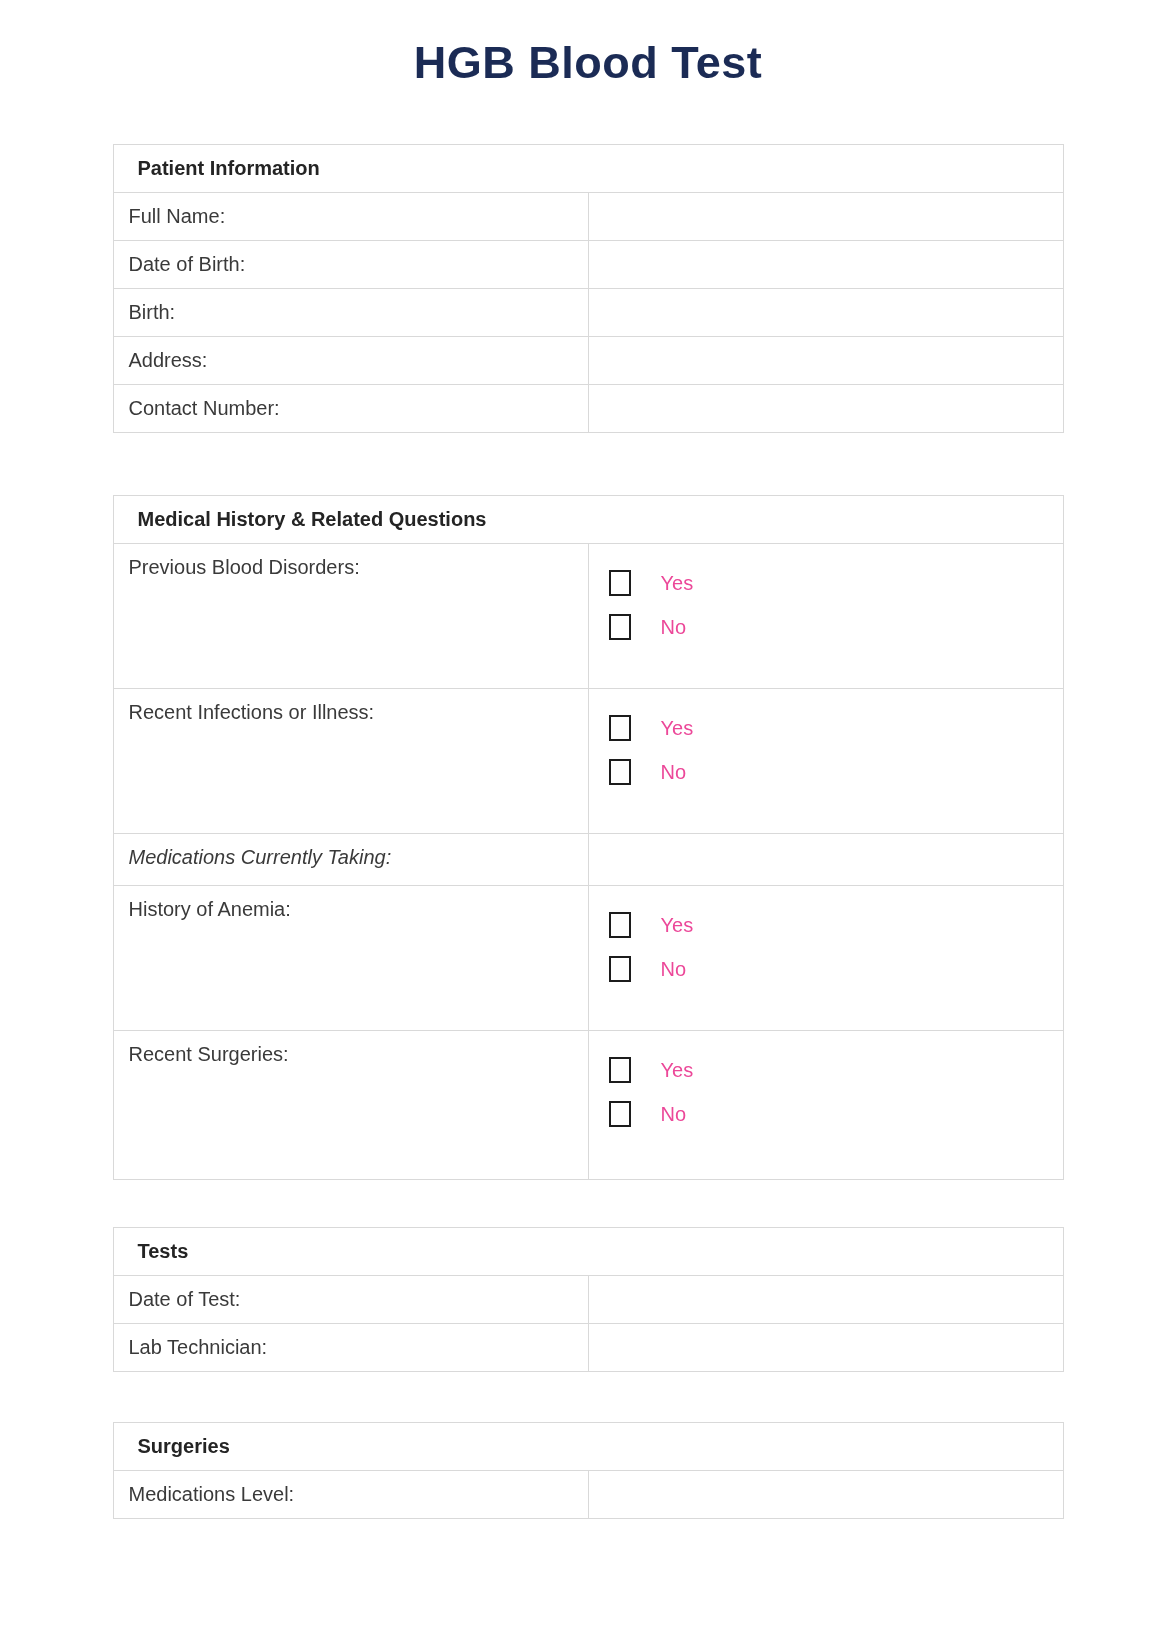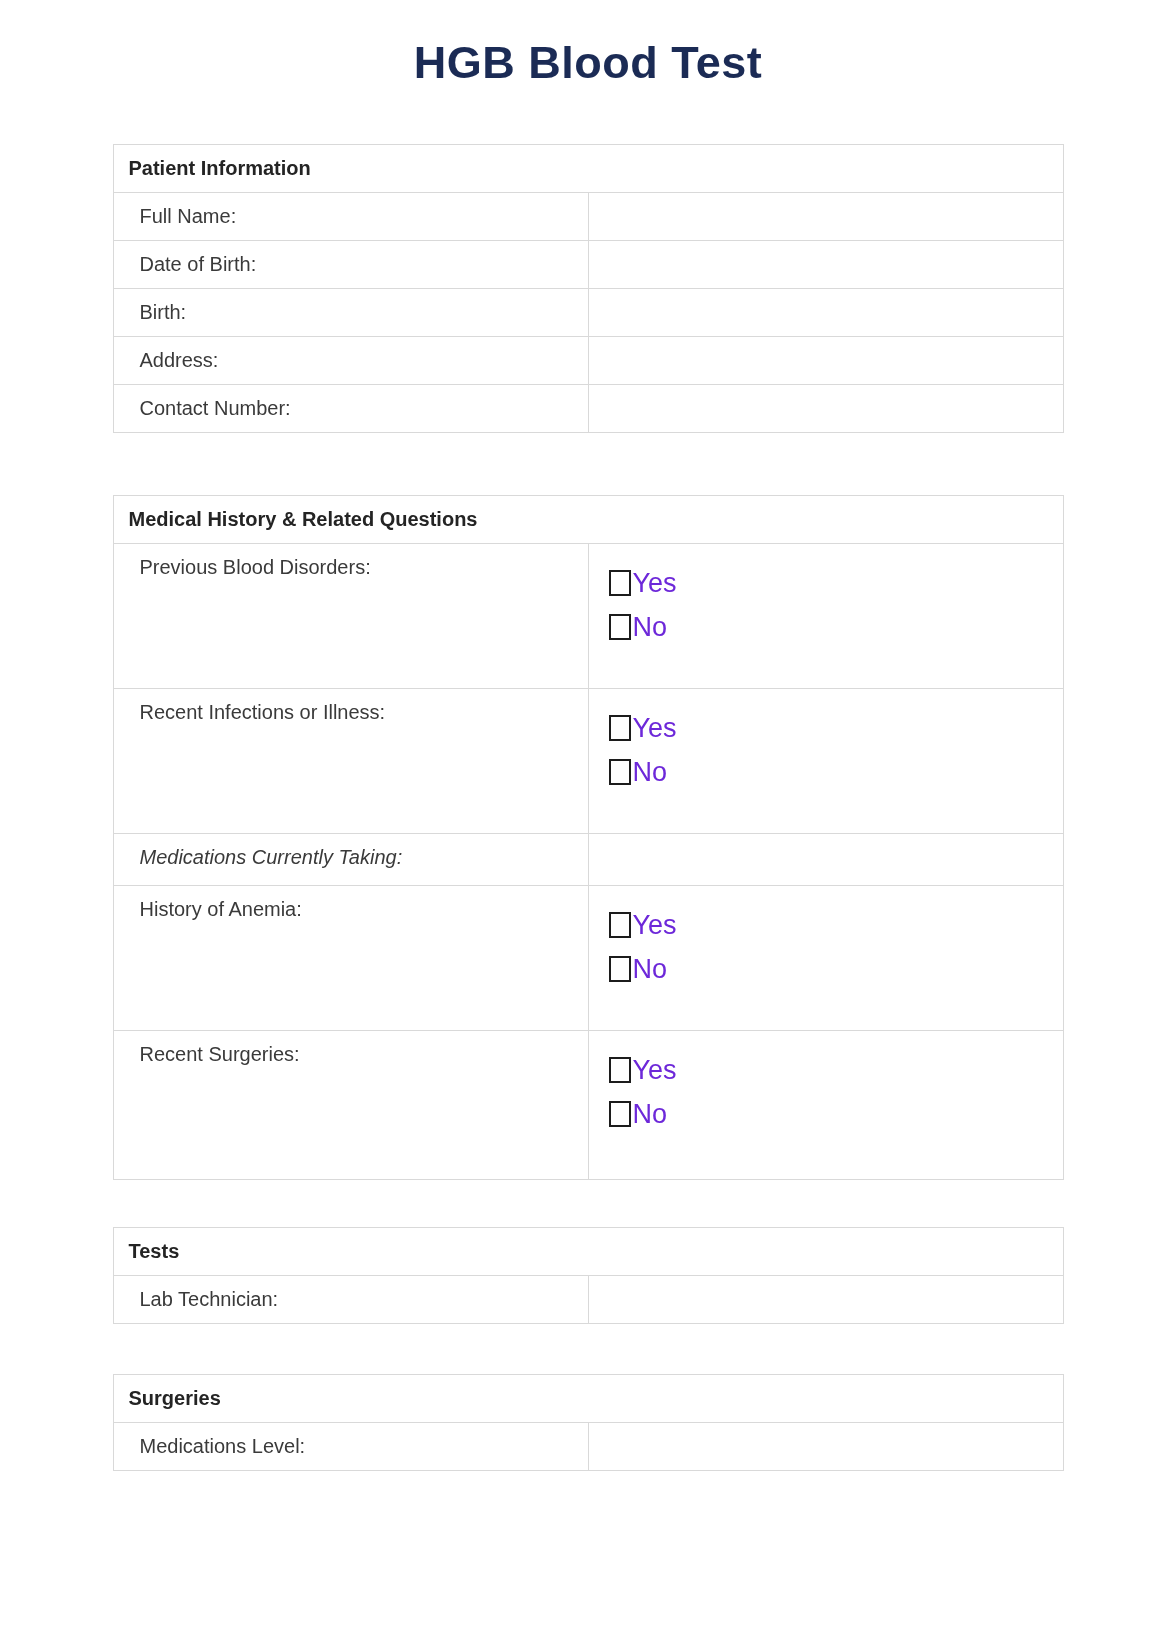--- a/index.html
+++ b/index.html
@@ -39,24 +39,24 @@
   .form-table th,.form-table td{
     border:1px solid var(--color-border);
     vertical-align:top;
     font-size:20px;
     line-height:23px;
   }
   .form-table th{
     text-align:left;
     font-weight:700;
     color:var(--color-heading);
+    padding:12px 24px;
+  }
+  .form-table td{
     padding:12px 15px;
-  }
-  .form-table td{
-    padding:12px 26px;
     color:var(--color-label);
   }
   .form-table td.label-cell{width:475px;}
   .form-table td.value-cell{width:476px;}
   tr.row-tall td{height:145px;}
   tr.row-taller td{height:149px;}
   tr.row-medium td{height:52px;font-style:italic;}
   td.checkbox-cell{padding:26px 15px 0 20px;}
   .opt{
     display:flex;
@@ -64,23 +64,23 @@
     margin:0 0 18px 0;
   }
   .cb{
     display:inline-block;
     width:22px;height:26px;
     border:2px solid var(--color-checkbox);
     background:#fff;
     flex:0 0 auto;
   }
   .opt-label{
-    margin-left:2px;
-    font-size:27px;
-    color:#6d28d9;
+    margin-left:30px;
+    font-size:20px;
+    color:#ec4899;
   }
   .gap-t1{height:56px;}
   .gap-t2{height:62px;}
   .gap-t3{height:47px;}
   .gap-t4{height:50px;}
 </style>
 </head>
 <body>
 
 <div class="page">
@@ -184,20 +184,24 @@
     </table>
 
   <div class="gap-t3"></div>
 
   <table class="form-table">
     <tbody>
         <tr>
       <th colspan="2">Tests</th>
     </tr>
     <tr>
+      <td class="label-cell">Date of Test:</td>
+      <td class="value-cell"></td>
+    </tr>
+    <tr>
       <td class="label-cell">Lab Technician:</td>
       <td class="value-cell"></td>
     </tr>
   </tbody>
     </table>
 
   <div class="gap-t4"></div>
 
   <table class="form-table">
     <tbody>

